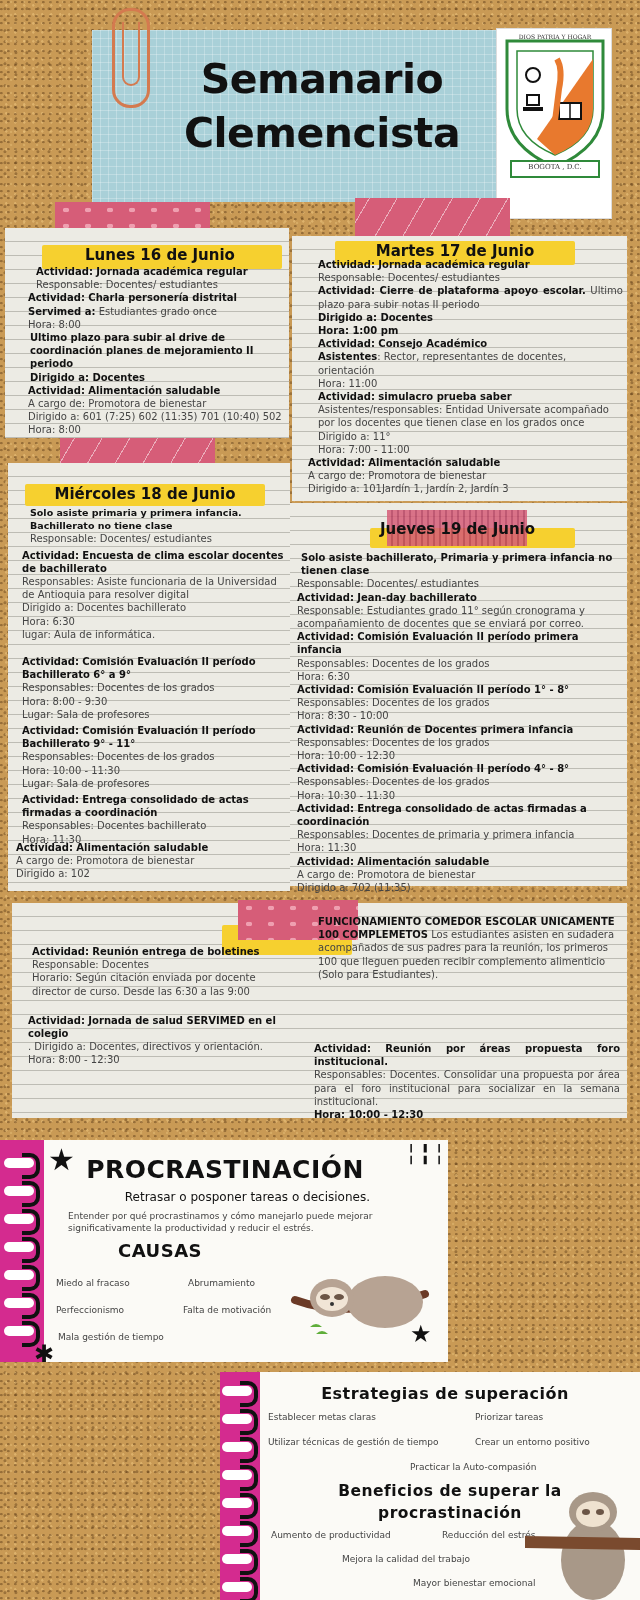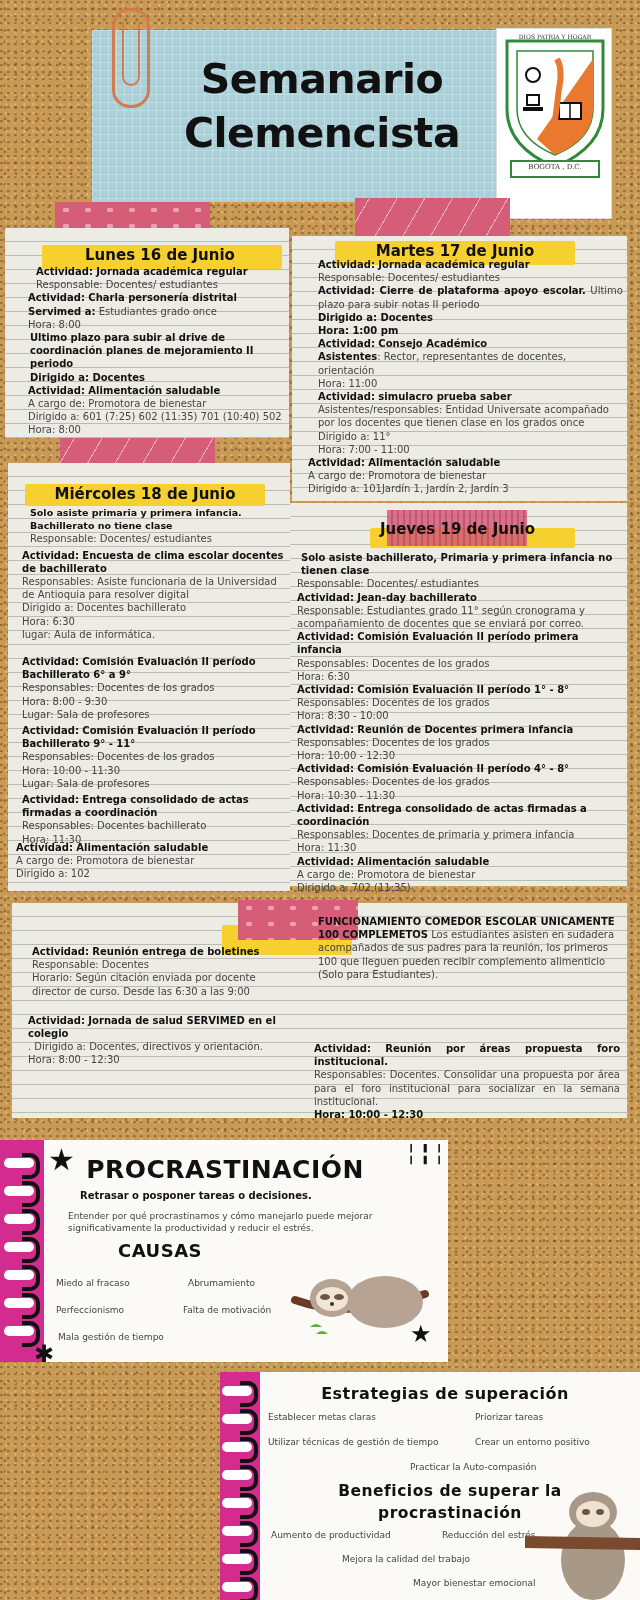--- a/index.html
+++ b/index.html
@@ -191,21 +191,21 @@
   <div class="ring" style="left:4px;top:46px"></div>
   <div class="ring" style="left:4px;top:74px"></div>
   <div class="ring" style="left:4px;top:102px"></div>
   <div class="ring" style="left:4px;top:130px"></div>
   <div class="ring" style="left:4px;top:158px"></div>
   <div class="ring" style="left:4px;top:186px"></div>
 </div>
 <div class="abs" style="left:48px;top:1142px;font-size:30px;color:#111">★</div>
 <div class="abs" style="left:405px;top:1142px;font-size:20px;font-weight:bold;color:#111;letter-spacing:2px">╎╏╎</div>
 <div class="abs display" style="left:70px;top:1155px;width:310px;font-size:25px">PROCRASTINACIÓN</div>
-<div class="abs" style="left:80px;top:1190px;width:290px;text-align:left;font-weight:bold;font-size:10px;color:#111">Retrasar o posponer tareas o decisiones.</div>
+<div class="abs" style="left:80px;top:1190px;width:290px;text-align:right;font-weight:normal;font-size:12px;color:#111">Retrasar o posponer tareas o decisiones.</div>
 <div class="abs small" style="left:68px;top:1210px;width:310px;line-height:12px">Entender por qué procrastinamos y cómo manejarlo puede mejorar significativamente la productividad y reducir el estrés.</div>
 <div class="abs display" style="left:110px;top:1240px;width:100px;font-size:18px">CAUSAS</div>
 <div class="abs small" style="left:56px;top:1278px">Miedo al fracaso</div>
 <div class="abs small" style="left:188px;top:1278px">Abrumamiento</div>
 <div class="abs small" style="left:56px;top:1305px">Perfeccionismo</div>
 <div class="abs small" style="left:183px;top:1305px">Falta de motivación</div>
 <div class="abs small" style="left:58px;top:1332px">Mala gestión de tiempo</div>
 
 <svg class="abs" style="left:290px;top:1272px" width="145" height="75" viewBox="0 0 145 75">
   <path d="M5 28 Q60 48 135 22" stroke="#6b3a26" stroke-width="8" fill="none" stroke-linecap="round"></path>

